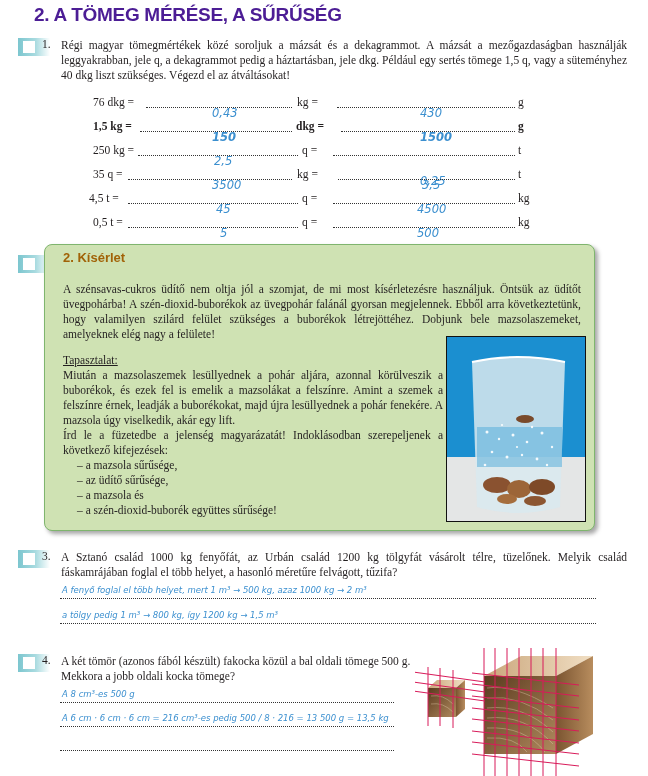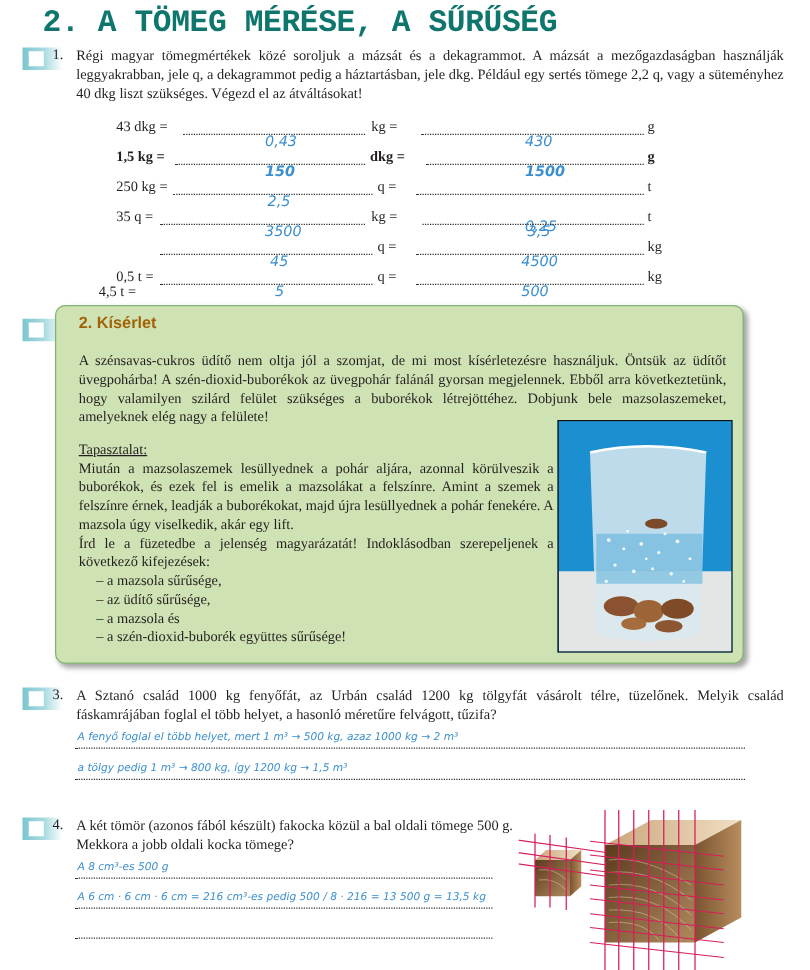--- a/index.html
+++ b/index.html
@@ -1,19 +1,19 @@
 <!DOCTYPE html>
 <html><head>
 <meta charset="utf-8">
 <style>
   * { box-sizing: border-box; margin: 0; padding: 0; }
   html, body { width: 648px; height: 776px; background: #ffffff; overflow: hidden; }
   body { position: relative; font-family: "Liberation Serif", "DejaVu Serif", serif; color: #231f20; font-size: 11.5px; }
 
-  .title { position: absolute; left: 34px; top: 4px; font-family: Liberation Mono, monospace; font-weight: bold; font-size: 25px; color: #0f766e; letter-spacing: -0.3px; }
+  .title { position: absolute; left: 34px; top: 4px; font-family: Liberation Sans, sans-serif; font-weight: bold; font-size: 19px; color: #4c1d95; letter-spacing: -0.3px; }
 
   .checkbox { position: absolute; width: 32px; height: 18px; background: linear-gradient(to right, #7cc6cf 0%, #a9dbe0 55%, rgba(255,255,255,0) 100%); }
   .checkbox .inner { position: absolute; left: 5px; top: 3px; width: 12px; height: 12px; background: #ffffff; }
 
   .qnum { position: absolute; font-size: 11.5px; }
   .qtext { position: absolute; line-height: 15px; text-align: justify; font-size: 11.5px; }
 
   .conv-row { position: absolute; left: 0; height: 16px; width: 648px; }
   .conv-row span { position: absolute; top: 0; white-space: nowrap; font-size: 11.5px; }
   .dots { position: absolute; top: 10px; height: 2px; border-bottom: 1.3px dotted #333; }
@@ -35,25 +35,25 @@
 </style>
 </head>
 <body>
 
 <div class="title">2. A TÖMEG MÉRÉSE, A SŰRŰSÉG</div>
 
 <div class="checkbox" style="left:18px; top:38px;">
     <div class="inner"></div>
   </div>
 <div class="qnum" style="left:42px; top:38px;">1.</div>
-<div class="qtext" style="left:61px; top:38px; width:566px;">Régi magyar tömegmértékek közé soroljuk a mázsát és a dekagrammot. A mázsát a mezőgazdaságban használják leggyakrabban, jele q, a dekagrammot pedig a háztartásban, jele dkg. Például egy sertés tömege 2,2 q, vagy a süteményhez 40 dkg liszt szükséges. Végezd el az átváltásokat!</div>
+<div class="qtext" style="left:61px; top:38px; width:566px;">Régi magyar tömegmértékek közé soroljuk a mázsát és a dekagrammot. A mázsát a mezőgazdaságban használják leggyakrabban, jele q, a dekagrammot pedig a háztartásban, jele dkg. Például egy sertés tömege 1,5 q, vagy a süteményhez 40 dkg liszt szükséges. Végezd el az átváltásokat!</div>
 
 <div>
   <div class="conv-row" style="top:96px;">
-    <span style="left:93px;">43 dkg =</span>
+    <span style="left:93px;">76 dkg =</span>
     <div class="dots" style="left:146px; width:146px;">
         <span class="hand" style="left:66px;">0,43</span>
       </div>
     <span style="left:297px;">kg =</span>
     <div class="dots" style="left:337px; width:178px;">
         <span class="hand" style="left:83px;">430</span>
       </div>
     <span style="left:518px;">g</span>
   </div>
   <div class="conv-row" style="top:120px;font-weight:bold;">
@@ -83,21 +83,21 @@
     <div class="dots" style="left:128px; width:164px;">
         <span class="hand" style="left:84px;">3500</span>
       </div>
     <span style="left:297px;">kg =</span>
     <div class="dots" style="left:338px; width:177px;">
         <span class="hand" style="left:84px;">3,5</span>
       </div>
     <span style="left:518px;">t</span>
   </div>
   <div class="conv-row" style="top:192px;">
-    <span style="left:79px;margin-top:36px;">4,5 t =</span>
+    <span style="left:89px;">4,5 t =</span>
     <div class="dots" style="left:128px; width:170px;">
         <span class="hand" style="left:88px;">45</span>
       </div>
     <span style="left:302px;">q =</span>
     <div class="dots" style="left:333px; width:182px;">
         <span class="hand" style="left:84px;">4500</span>
       </div>
     <span style="left:518px;">kg</span>
   </div>
   <div class="conv-row" style="top:216px;">

